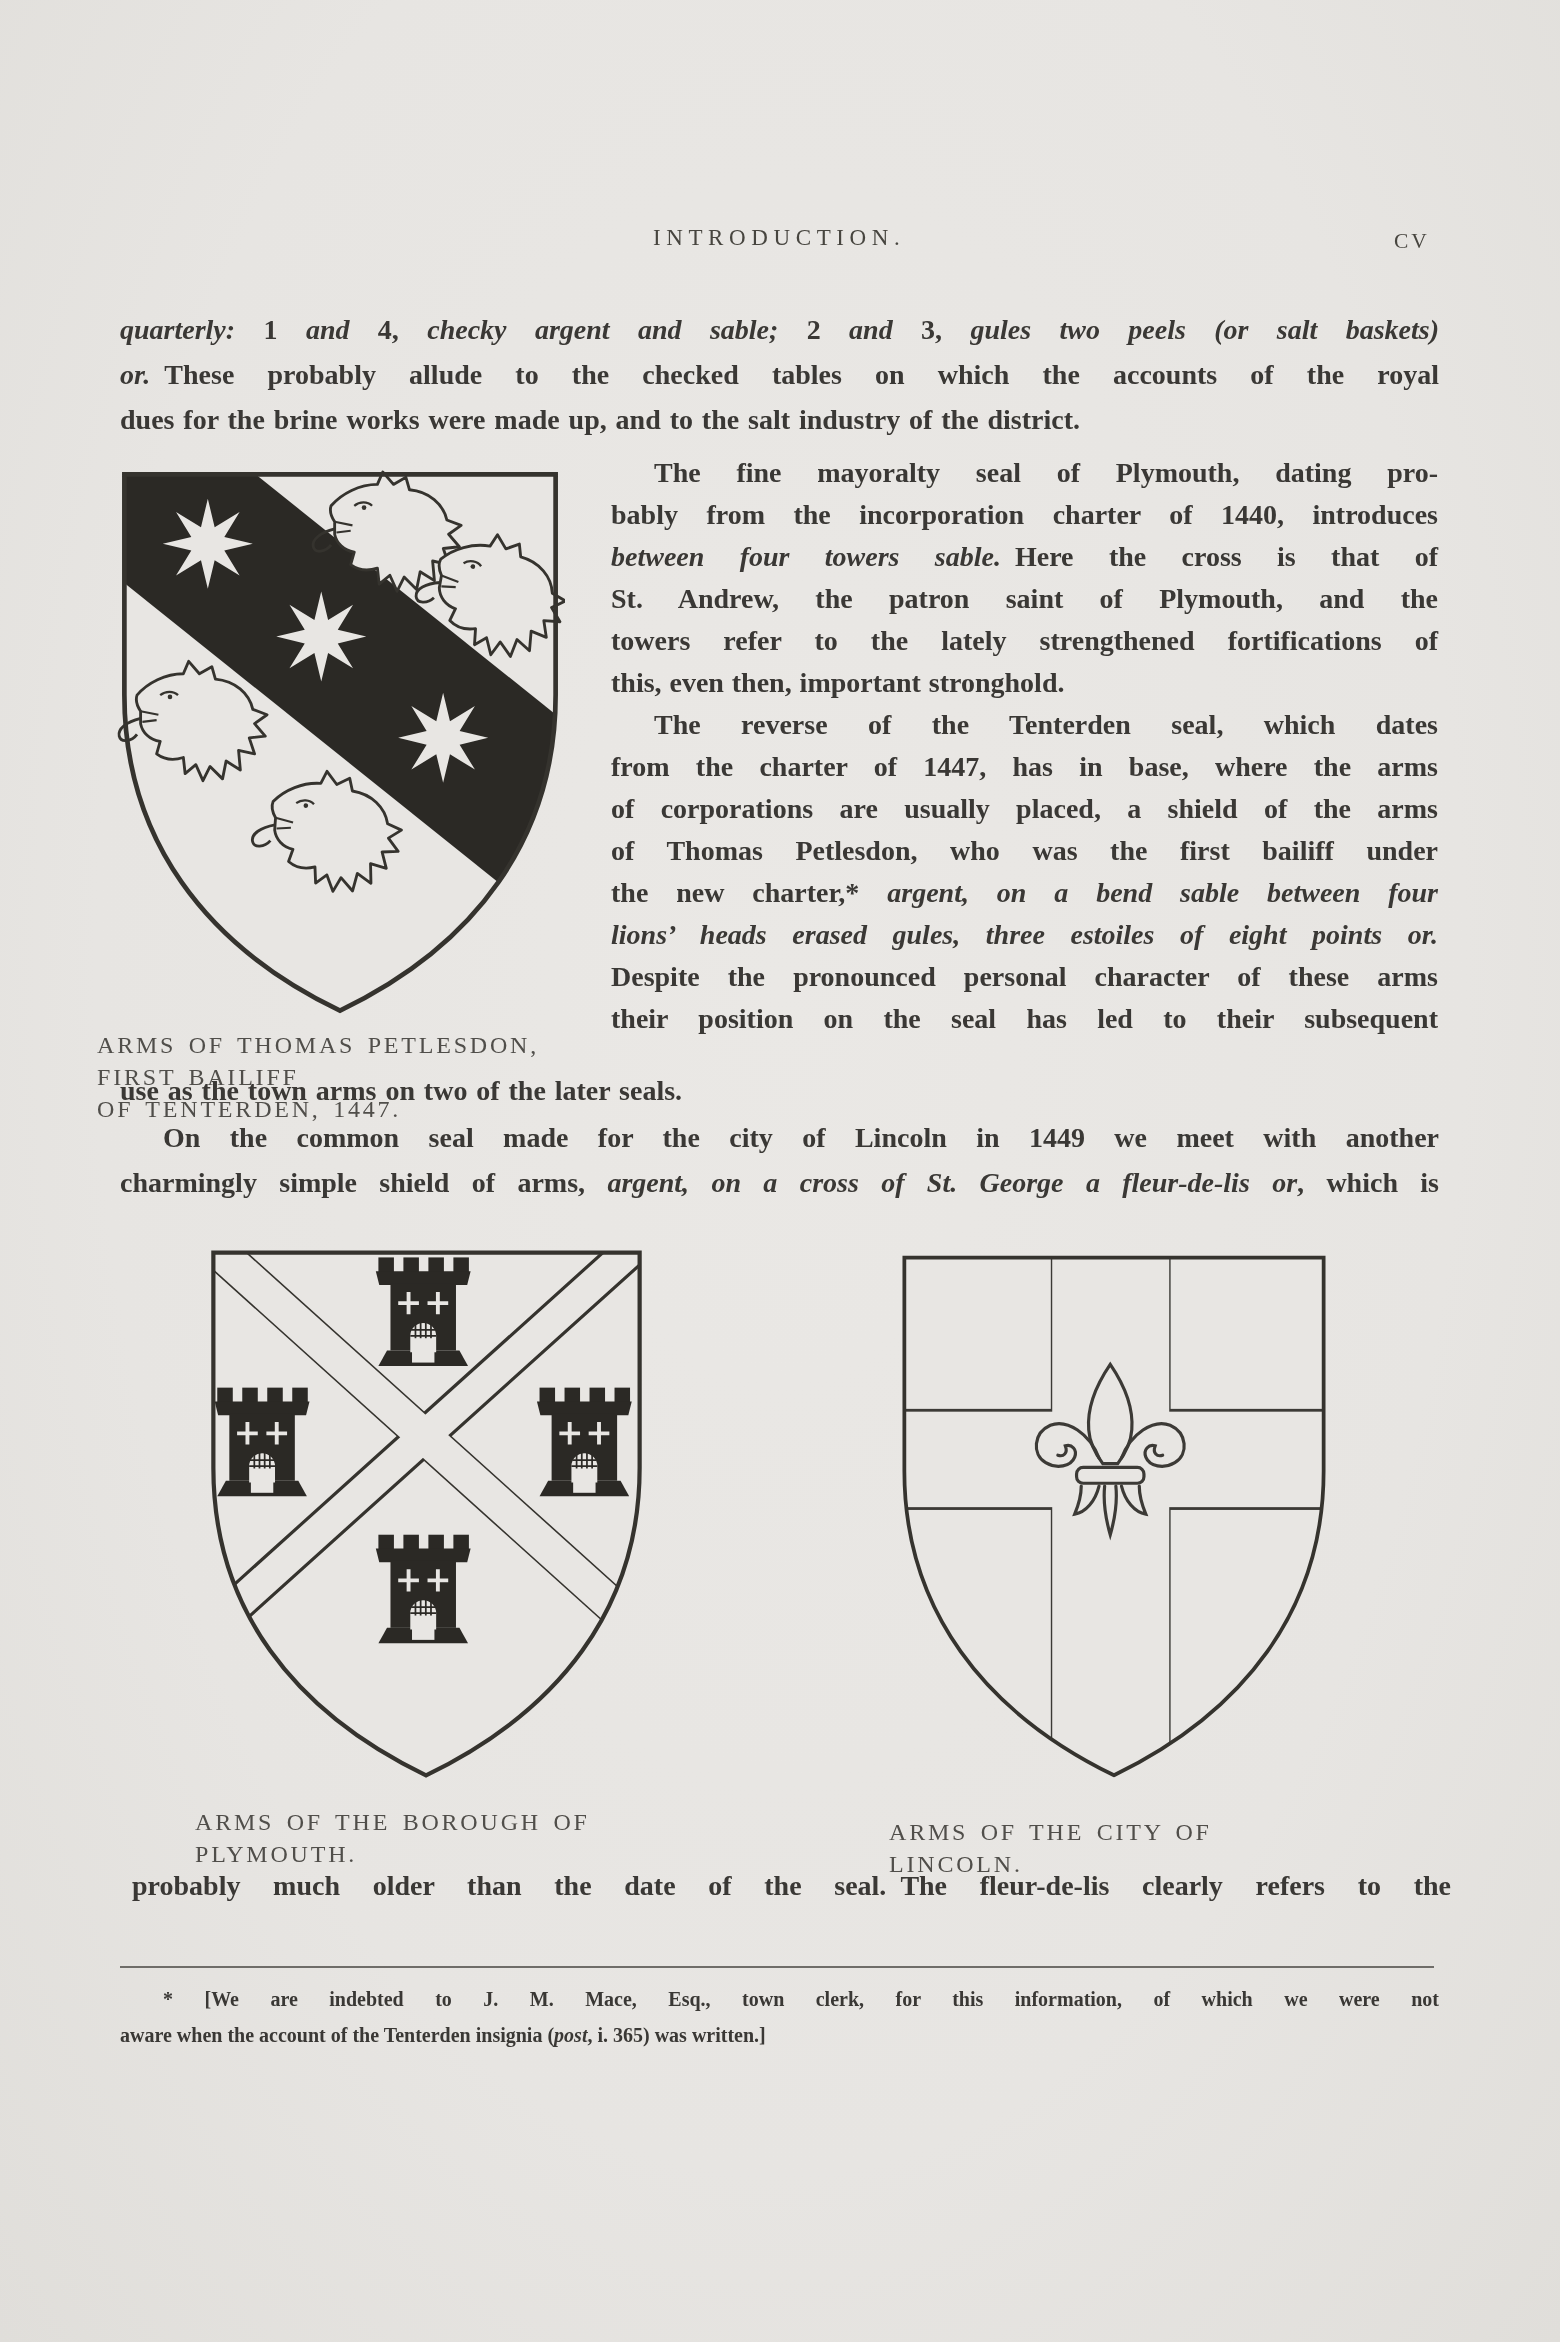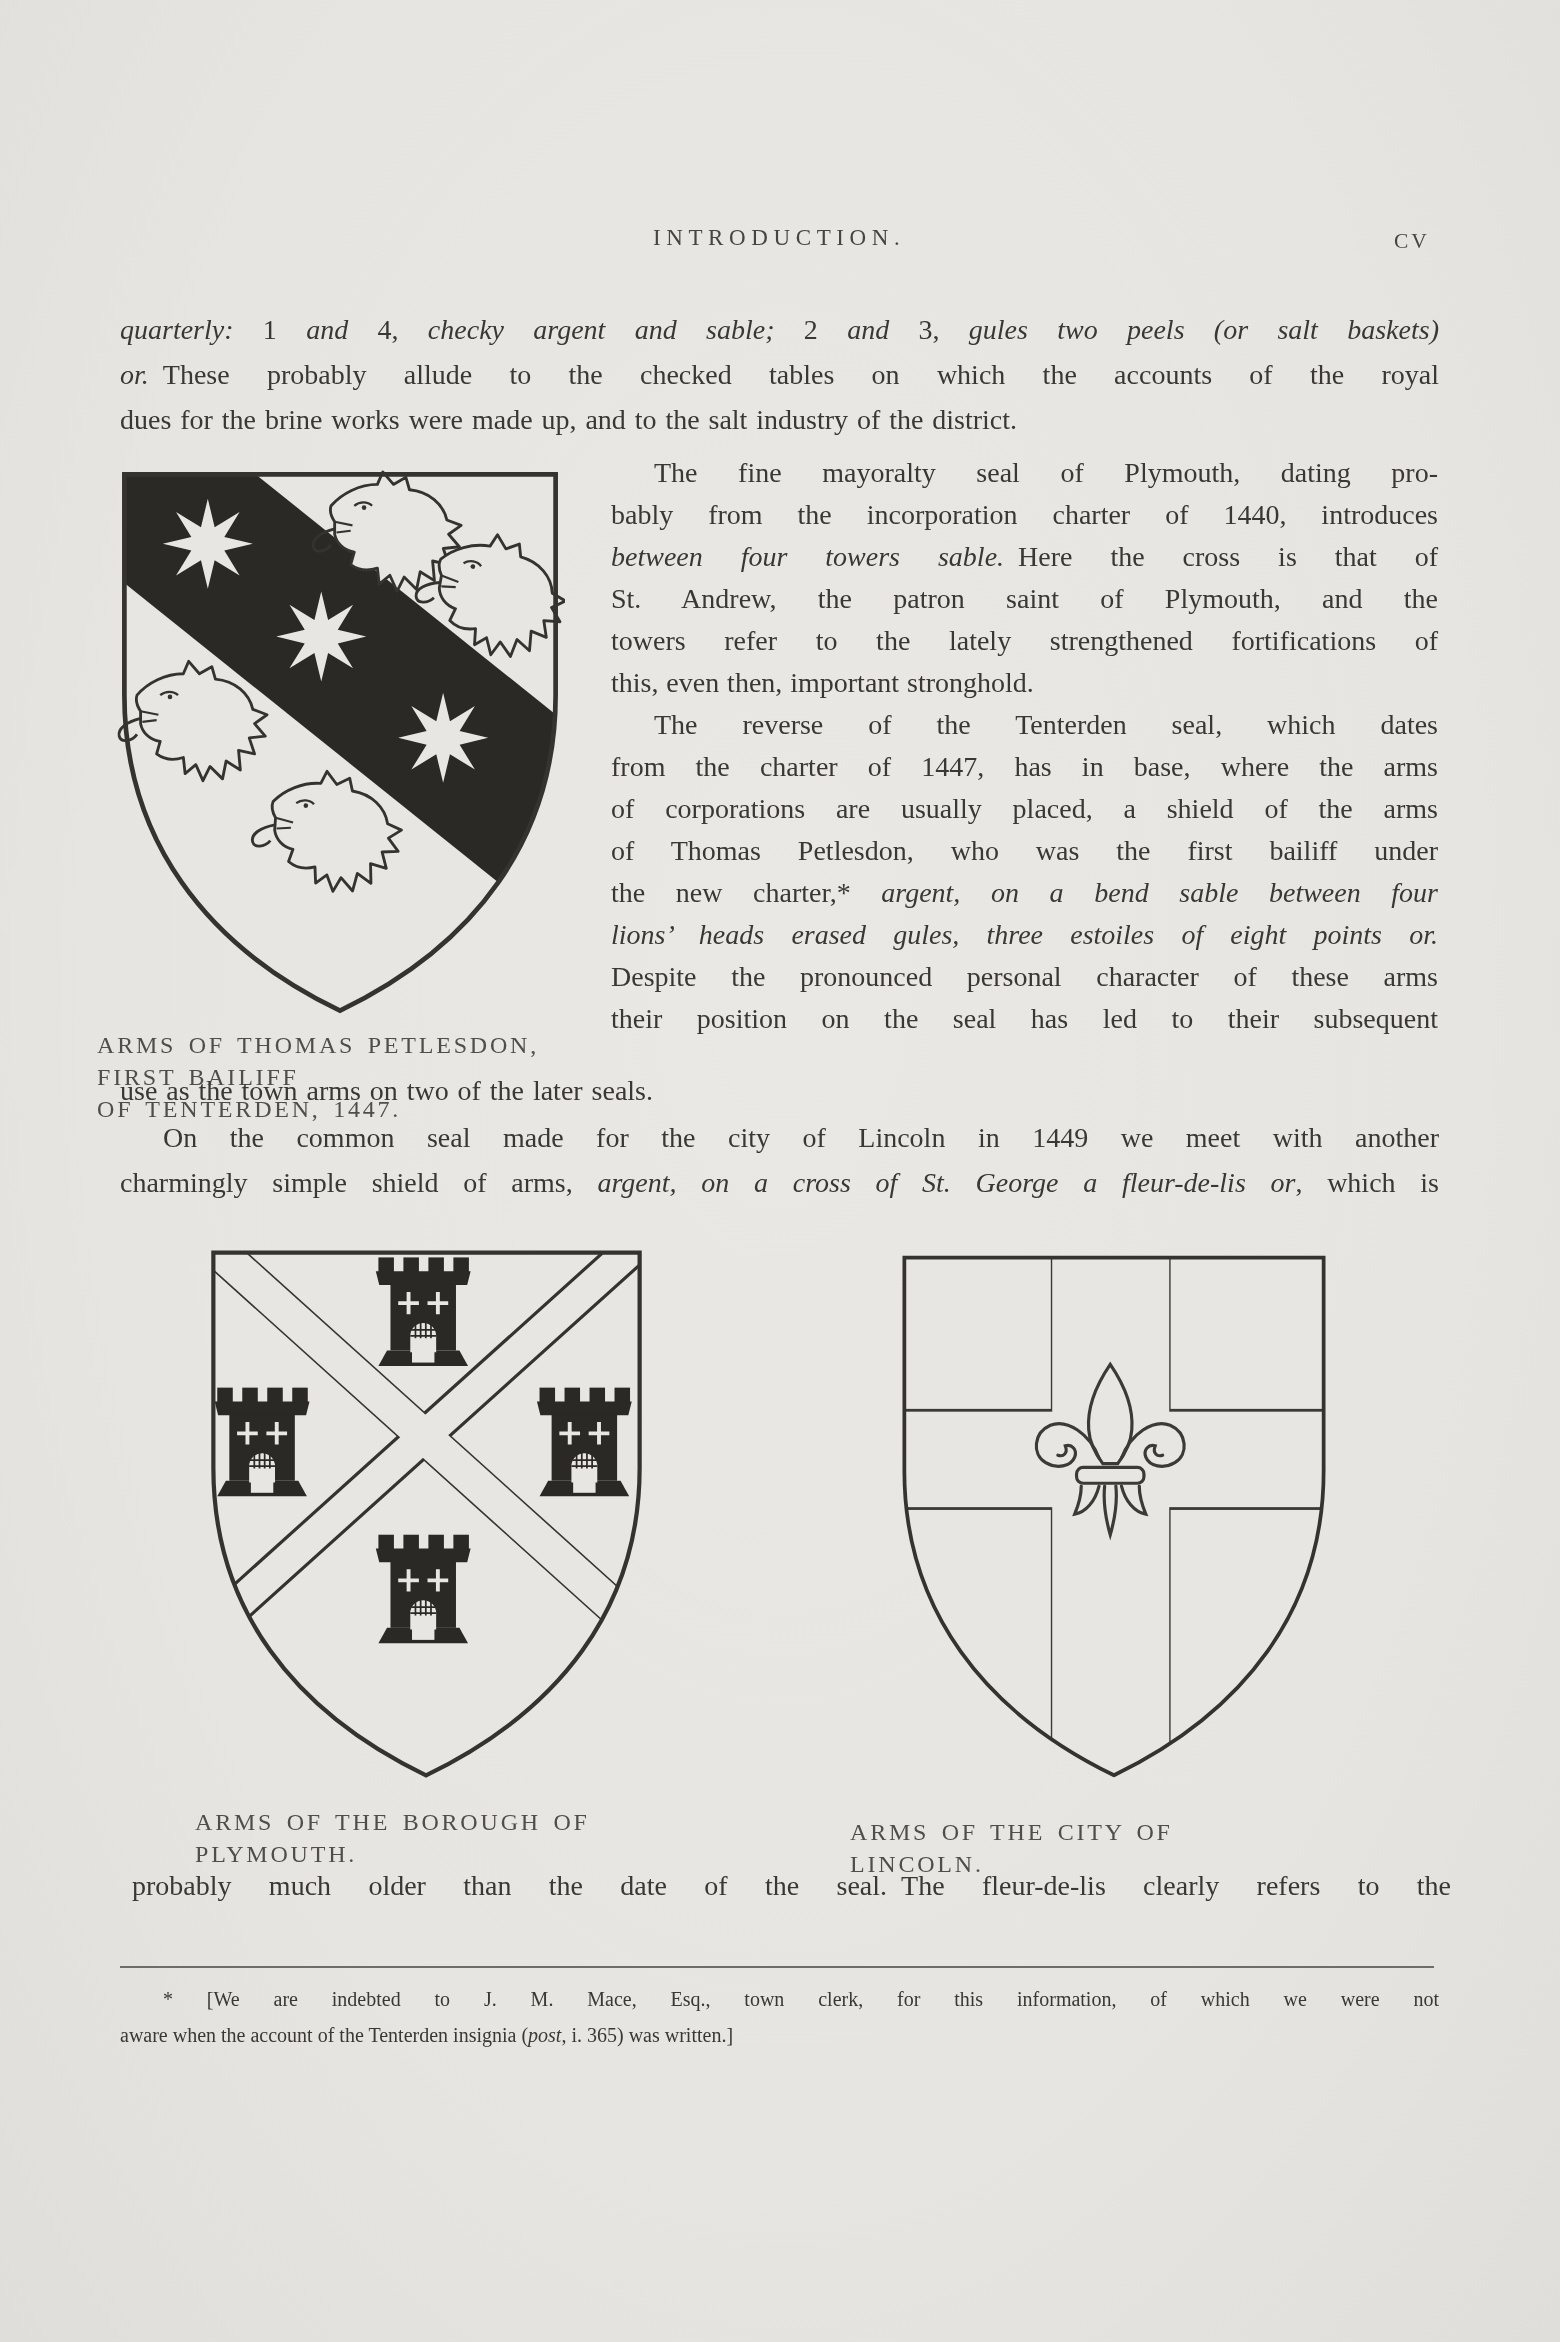--- a/index.html
+++ b/index.html
@@ -10,21 +10,21 @@
     color:#3a3835;
   }
   .abs{position:absolute;}
   .running-head{
     font-size:23px;letter-spacing:5.6px;color:#47453f;
   }
   .pageno{font-size:21.5px;letter-spacing:2.8px;color:#47453f;}
   .body-text{font-size:28px;line-height:45px;word-spacing:1.9px;}
   .col-text{font-size:28px;line-height:42px;word-spacing:0.9px;}
   .foot-text{font-size:20px;line-height:36px;}
-  .tl{text-align:justify;}
+  .tl{text-align:justify;font-weight:bold;}
   .tl.j{text-align-last:justify;}
   .tl.ind{text-indent:43px;}
   .it{font-style:italic;}
   .caption{
     font-size:24px;letter-spacing:2.8px;color:#504e4a;line-height:32px;
     word-spacing:3.7px;
   }
   .rule{background:#6f6d69;height:1.9px;}
 </style>
 </head>
@@ -169,21 +169,21 @@
       <path d="M-12,-8 C-22,-34 -46,-50 -64,-43 C-82,-35 -84,-12 -69,-3 C-57,4 -42,1 -38,-9 C-35,-17 -41,-23 -48,-21 C-45,-13 -50,-9 -56,-11"></path>
       <rect x="-36" y="2" width="72" height="17" rx="7" fill="#e8e6e3"></rect>
       <path d="M-6,22 C-8,42 -4,60 0,74 C4,60 8,42 6,22"></path>
       <path d="M12,22 C16,38 26,50 38,52 C33,40 31,30 31,22"></path>
       <path d="M-12,22 C-16,38 -26,50 -38,52 C-33,40 -31,30 -31,22"></path>
     </g>
     <path d="M10,10 L458,10 L458,238 C458,386 372,496 234,563 C96,496 10,386 10,238 Z" fill="none" stroke="#35332e" stroke-width="4"></path>
   </svg>
 
   <div class="abs caption" style="left:195px;top:1806px;width:464px;">ARMS OF THE BOROUGH OF PLYMOUTH.</div>
-  <div class="abs caption" style="left:850px;top:1816px;width:457px;">ARMS OF THE CITY OF LINCOLN.</div>
+  <div class="abs caption" style="left:889px;top:1816px;width:457px;">ARMS OF THE CITY OF LINCOLN.</div>
 
   <div class="abs body-text" style="left:120px;top:1863px;width:1319px;margin-left:12px;">
       <div class="tl j"><span>probably much older than the date of the seal.</span><span> The fleur-de-lis clearly refers to the</span></div>
     </div>
 
   <div class="abs rule" style="left:120px;top:1966px;width:1314px;"></div>
 
   <div class="abs foot-text" style="left:120px;top:1981px;width:1319px;">
       <div class="tl j ind"><span>* [We are indebted to J. M. Mace, Esq., town clerk, for this information, of which we were not</span></div>
       <div class="tl"><span>aware when the account of the Tenterden insignia (</span><span class="it">post</span><span>, i. 365) was written.]</span></div>

